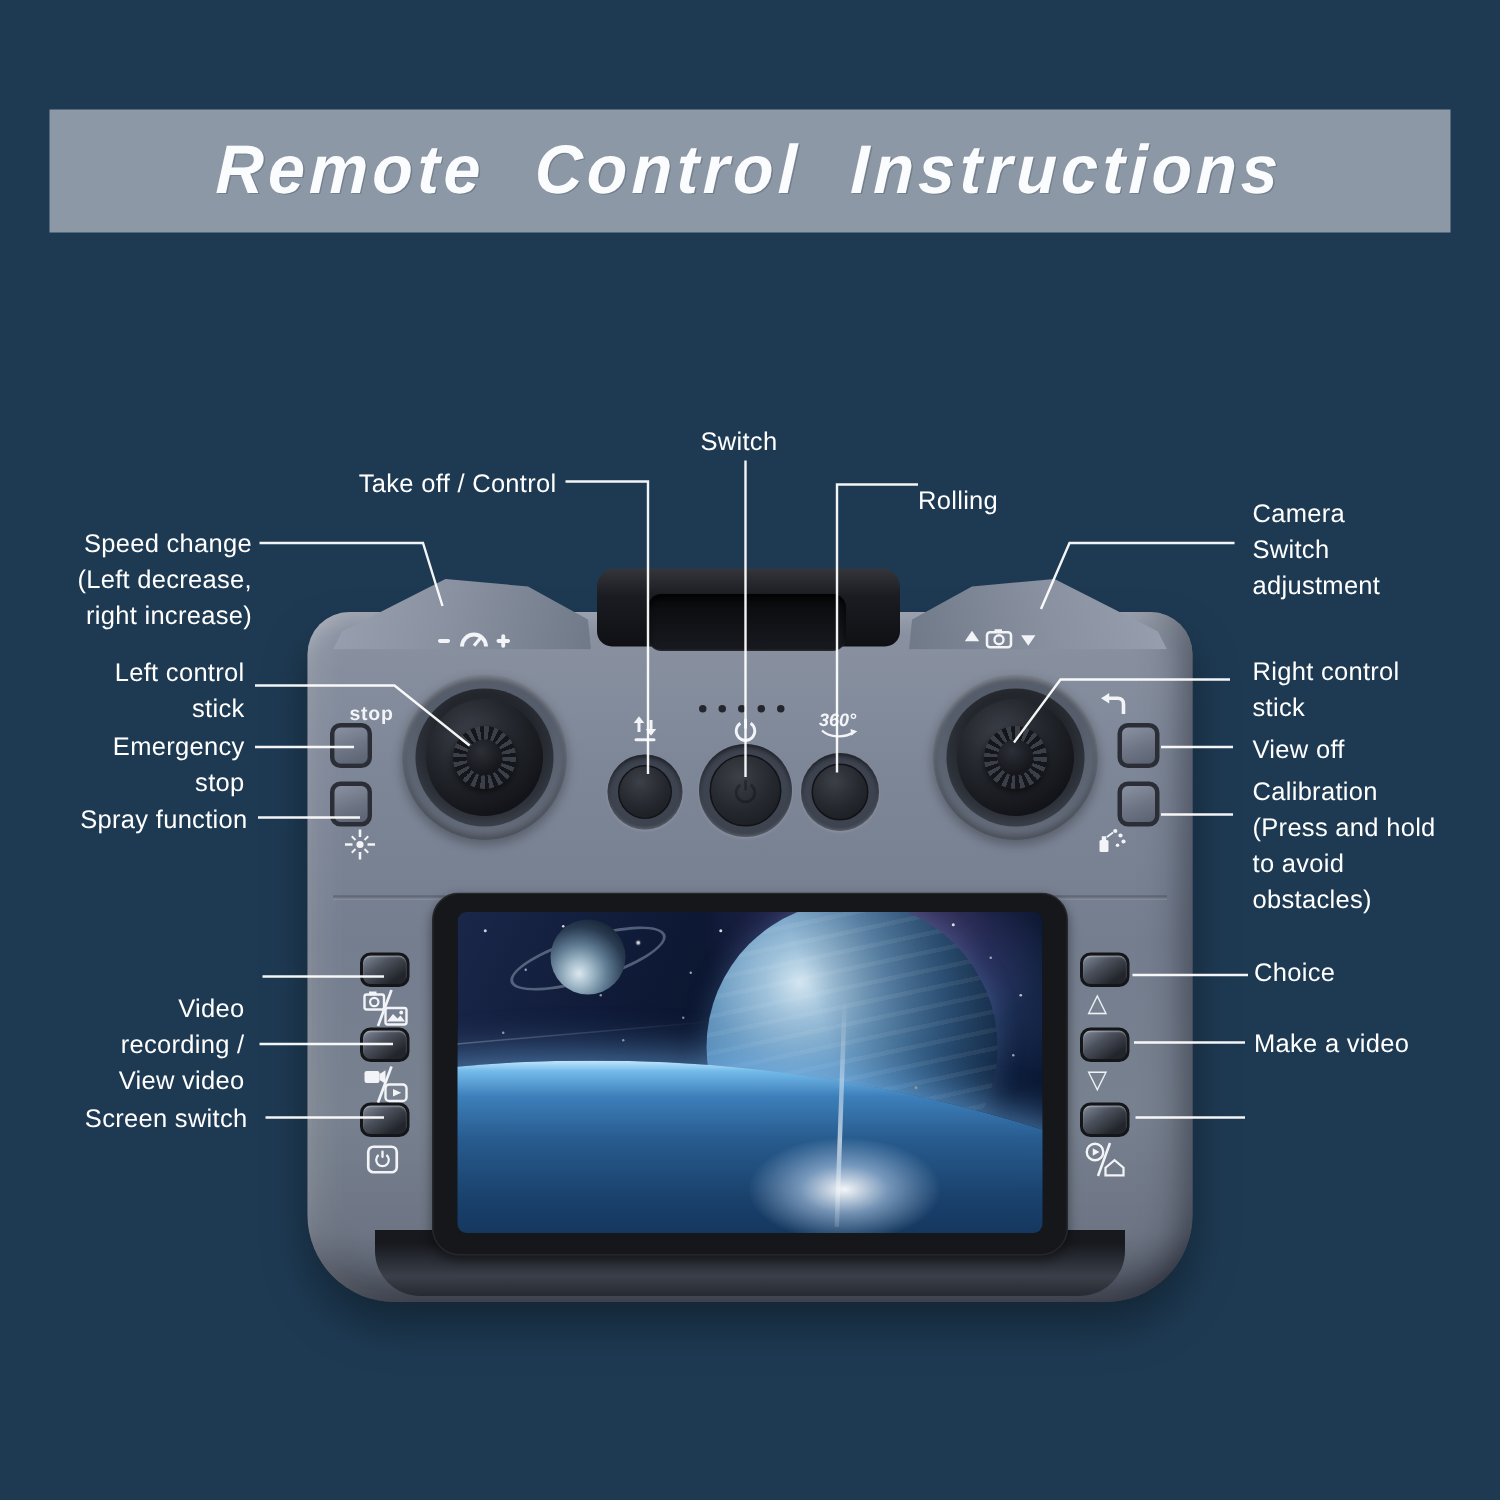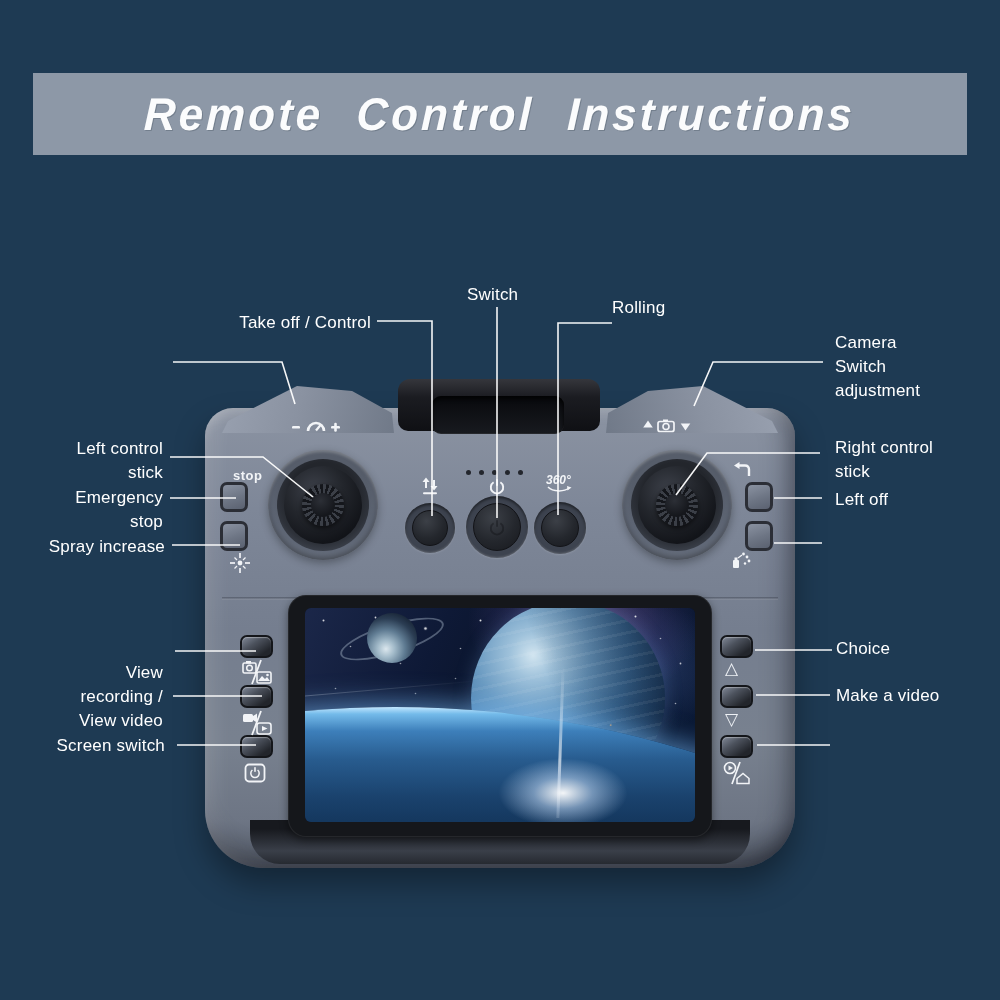--- a/index.html
+++ b/index.html
@@ -363,44 +363,55 @@
       <polyline points="774,498 822,498"></polyline>
       <polyline points="774,543 822,543"></polyline>
       <polyline points="755,650 832,650"></polyline>
       <polyline points="756,695 830,695"></polyline>
       <polyline points="757,745 830,745"></polyline>
     </g>
   </svg>
 
   <div class="lbl" style="left:467px;top:283px">Switch</div>
   <div class="lbl r" style="right:629px;top:311px">Take off / Control</div>
-  <div class="lbl" style="left:612px;top:296px">Rolling</div>
-
+  <div class="lbl" style="left:612px;top:322px">Rolling</div>
+
+  <div class="lbl r" style="right:832px;top:351px">
+    <span>Speed change</span>
+    <span>(Left decrease,</span>
+    <span>right increase)</span>
+  </div>
   <div class="lbl r" style="right:837px;top:437px">
     <span>Left control</span>
     <span>stick</span>
   </div>
   <div class="lbl r" style="right:837px;top:486px">
     <span>Emergency</span>
     <span>stop</span>
   </div>
-  <div class="lbl r" style="right:835px;top:535px">Spray increase</div>
+  <div class="lbl r" style="right:835px;top:535px">Spray function</div>
   <div class="lbl r" style="right:837px;top:661px">
-    <span>View</span>
+    <span>Video</span>
     <span>recording /</span>
     <span>View video</span>
   </div>
   <div class="lbl r" style="right:835px;top:734px">Screen switch</div>
 
   <div class="lbl" style="left:835px;top:331px">
     <span>Camera</span>
     <span>Switch</span>
     <span>adjustment</span>
   </div>
   <div class="lbl" style="left:835px;top:436px">
     <span>Right control</span>
     <span>stick</span>
   </div>
-  <div class="lbl" style="left:835px;top:488px">Left off</div>
+  <div class="lbl" style="left:835px;top:488px">View off</div>
+  <div class="lbl" style="left:835px;top:516px">
+    <span>Calibration</span>
+    <span>(Press and hold</span>
+    <span>to avoid</span>
+    <span>obstacles)</span>
+  </div>
   <div class="lbl" style="left:836px;top:637px">Choice</div>
   <div class="lbl" style="left:836px;top:684px">Make a video</div>
 
 </div>
 
 </body></html>

